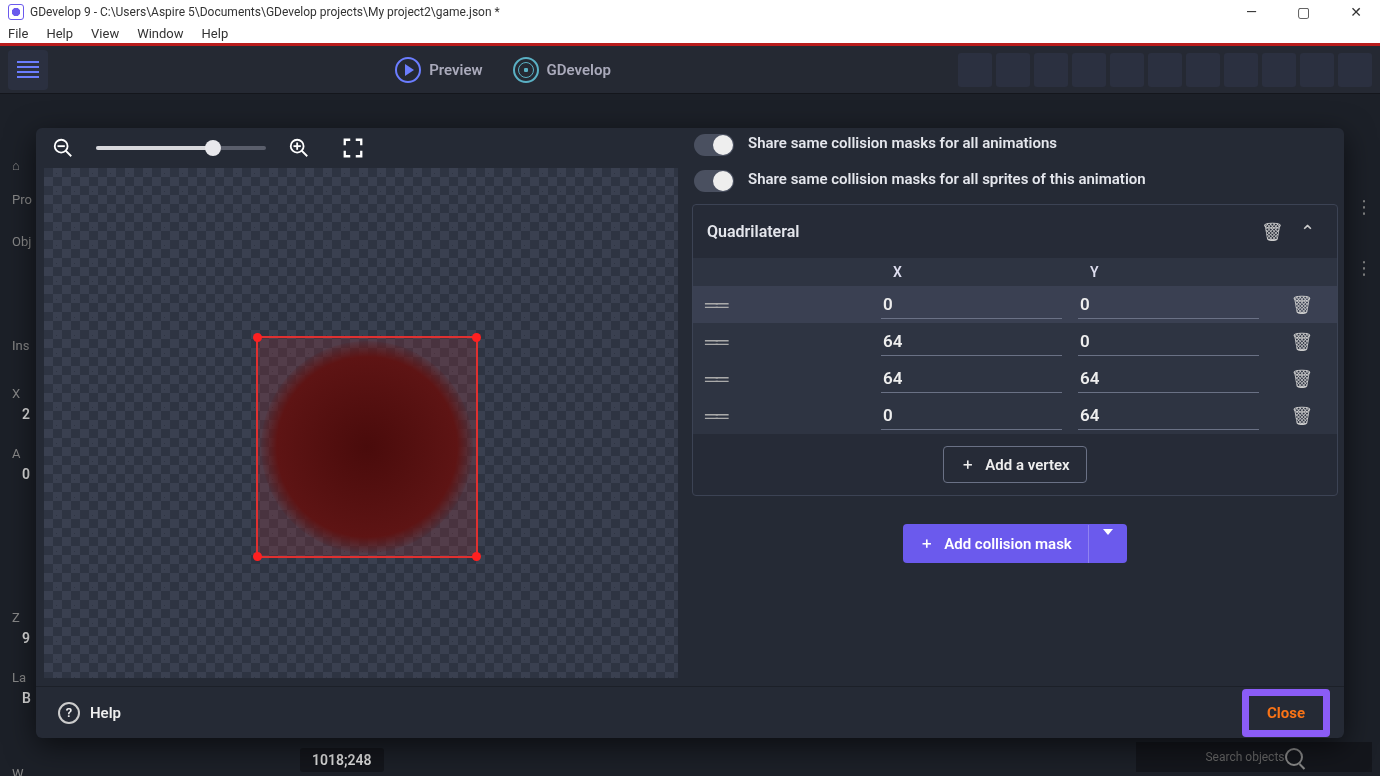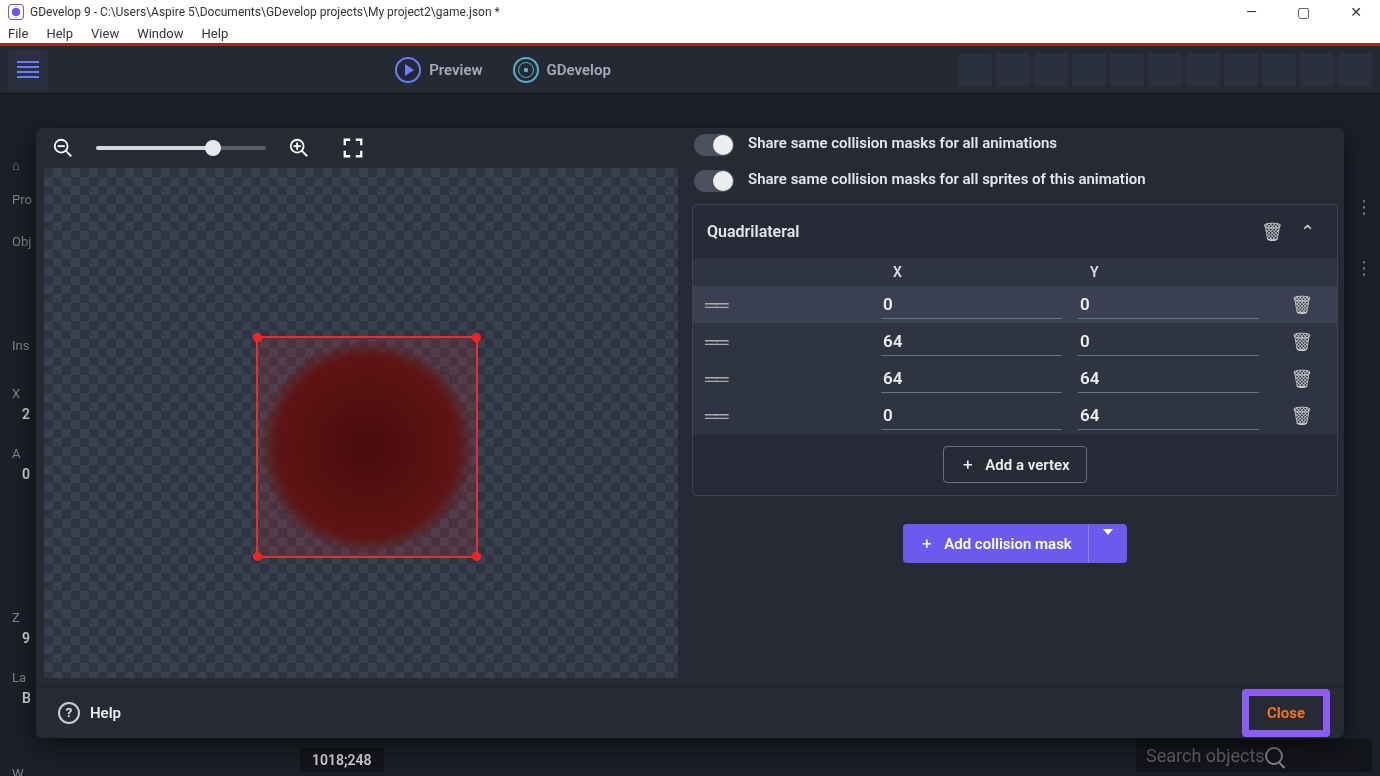--- a/index.html
+++ b/index.html
@@ -23,21 +23,21 @@
 .toolbar-row .action-btn { display: flex; align-items: center; gap: 8px; color: #aab; font-weight: 600; font-size: 15px; padding: 6px 10px; }
 .toolbar-row .play-icon { width: 26px; height: 26px; border: 2px solid #6b7dff; border-radius: 50%; display:flex; align-items:center; justify-content:center; }
 .toolbar-row .play-icon::before { content:''; border-left: 9px solid #6b7dff; border-top: 6px solid transparent; border-bottom: 6px solid transparent; margin-left:2px; }
 .toolbar-row .publish-icon { width: 26px; height: 26px; border: 2px solid #5ab0c4; border-radius: 50%; position:relative; }
 .toolbar-row .publish-icon::before{content:''; position:absolute; top:3px; left:3px; right:3px; bottom:3px; background: radial-gradient(circle, #5ab0c4 20%, transparent 25%); border:1px solid #5ab0c4; border-radius:50%;}
 .toolbar-row .icon-group { display: flex; gap: 4px; }
 .toolbar-row .tile { width: 34px; height: 34px; background: #2b3040; border-radius: 3px; display:flex; align-items:center; justify-content:center; }
 
 .bg-panel { position: absolute; top: 48px; left: 0; right: 0; bottom: 0; background: #1c2028; }
 .bg-panel .bottom-info { position: absolute; bottom: 4px; left: 300px; background:#14161c; color:#ddd; padding:4px 12px; font-size:14px; font-weight:600; border-radius:3px;}
-.bg-panel .search-box { position:absolute; bottom:4px; right:8px; width:236px; background:#14161c; padding:6px 10px; color:#666; font-size:18px; display:flex; align-items:center; justify-content:flex-start;}
+.bg-panel .search-box { position:absolute; bottom:4px; right:8px; width:236px; background:#14161c; padding:6px 10px; color:#666; font-size:12px; display:flex; align-items:center; justify-content:center;}
 .bg-panel .search-icon{width:18px;height:18px;border:2px solid #888;border-radius:50%;position:relative;}
 .bg-panel .search-icon::after{content:'';position:absolute;width:2px;height:7px;background:#888;bottom:-6px;right:-2px;transform:rotate(-45deg);}
 
 .dialog-overlay { position: absolute; top: 82px; left: 36px; right: 36px; bottom: 38px; background: #252a35; border-radius: 6px; display: flex; flex-direction: column; box-shadow: 0 8px 30px rgba(0,0,0,0.6); }
 
 .dialog-main { flex: 1; display: flex; overflow: hidden; }
 .left-pane { width: 650px; display: flex; flex-direction: column; }
 .zoom-bar { height: 40px; display: flex; align-items: center; gap: 14px; padding: 0 16px; }
 .zoom-icon { color: #fff; font-size: 22px; cursor:pointer; display:flex; align-items:center;}
 .zoom-slider { flex: 1; height: 4px; background: #5a5e6b; border-radius: 3px; position: relative; max-width: 170px; margin:0 8px;}

